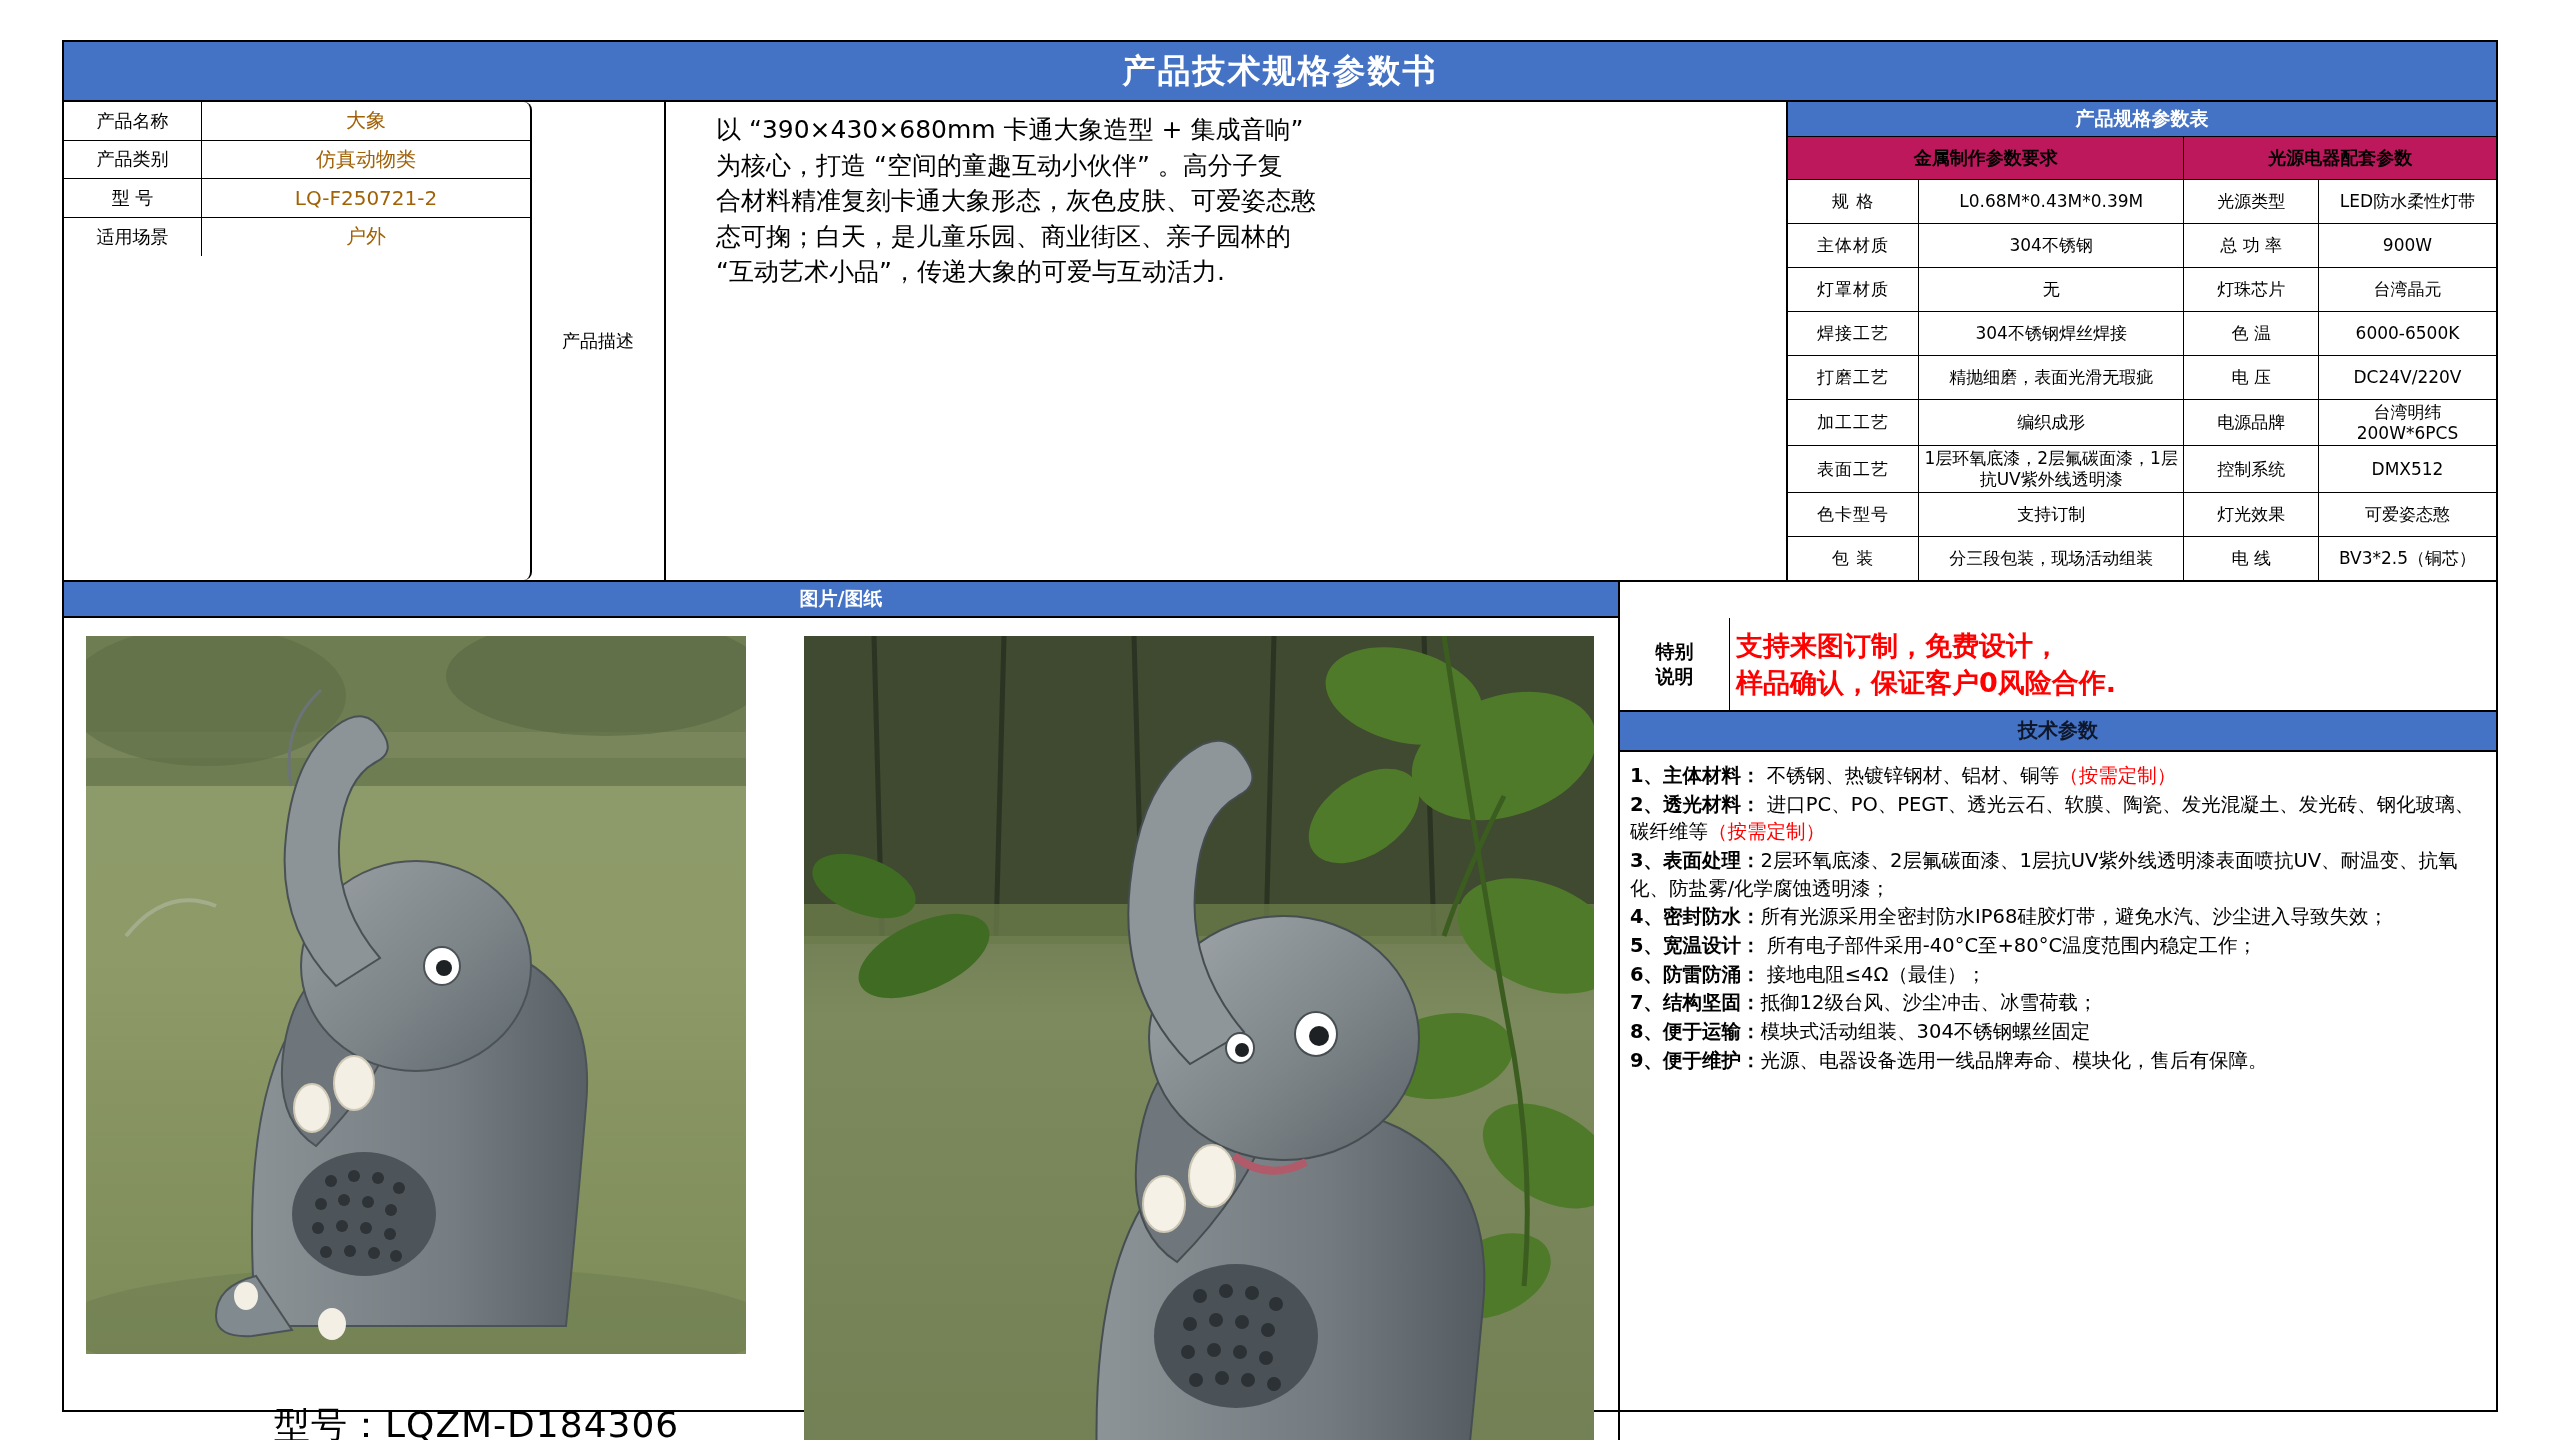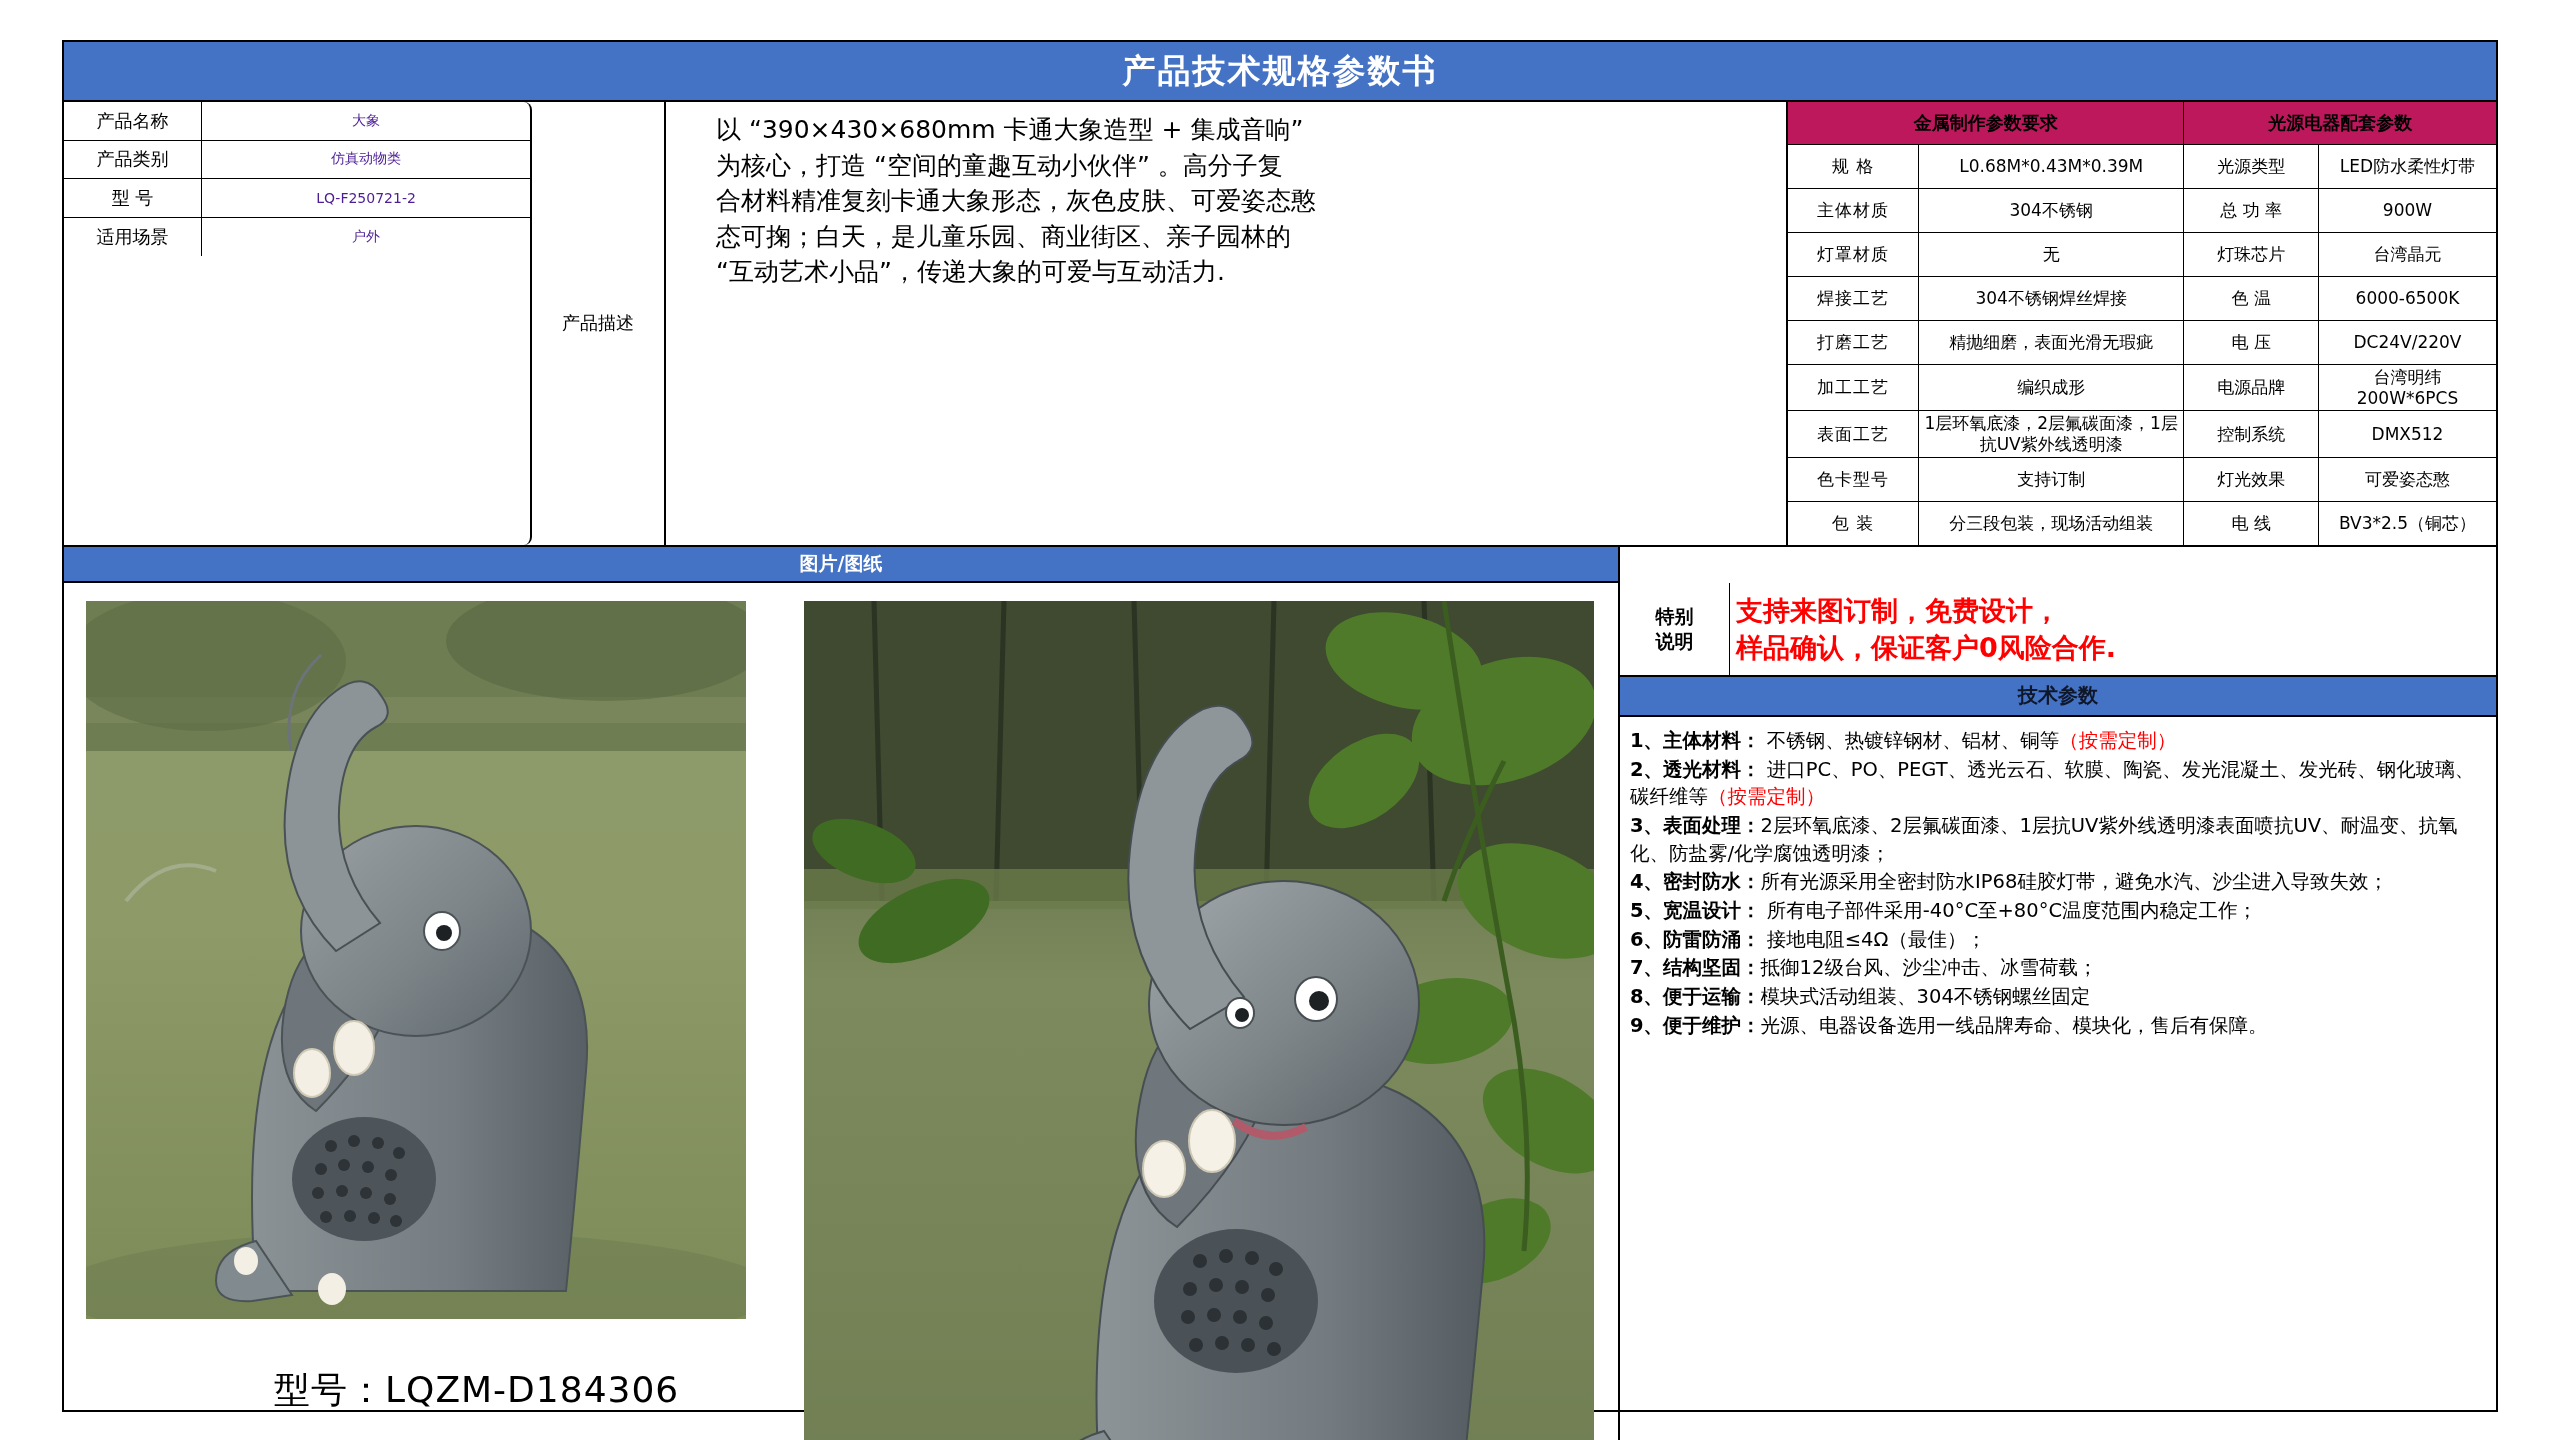--- a/index.html
+++ b/index.html
@@ -70,22 +70,22 @@
     align-items: center;
     justify-content: center;
     font-size: 18px;
     color: #000;
   }
   .kv-val {
     flex: 1;
     display: flex;
     align-items: center;
     justify-content: center;
-    font-size: 14px;
-    color: #4c1d95;
+    font-size: 20px;
+    color: #a16207;
   }
   .desc-label {
     width: 134px;
     border-right: 2px solid #000;
     box-sizing: border-box;
     display: flex;
     align-items: center;
     justify-content: center;
     font-size: 18px;
   }
@@ -302,20 +302,21 @@
 
       <div class="desc-body">
         <span class="ind">以 “390×430×680mm 卡通大象造型 + 集成音响”</span>
         <span class="ind">为核心，打造 “空间的童趣互动小伙伴” 。高分子复</span>
         <span class="ind">合材料精准复刻卡通大象形态，灰色皮肤、可爱姿态憨</span>
         <span class="ind">态可掬；白天，是儿童乐园、商业街区、亲子园林的</span>
         <span class="ind">“互动艺术小品”，传递大象的可爱与互动活力.</span>
       </div>
 
       <div class="spec-wrap">
+        <div class="spec-head">产品规格参数表</div>
         <div class="spec-sub">
           <div class="sub-a">金属制作参数要求</div>
           <div class="sub-b">光源电器配套参数</div>
         </div>
         <div class="spec-rows">
           <div class="spec-row">
             <div class="sc sc1">规  格</div>
             <div class="sc sc2">L0.68M*0.43M*0.39M</div>
             <div class="sc sc3">光源类型</div>
             <div class="sc sc4">LED防水柔性灯带</div>

